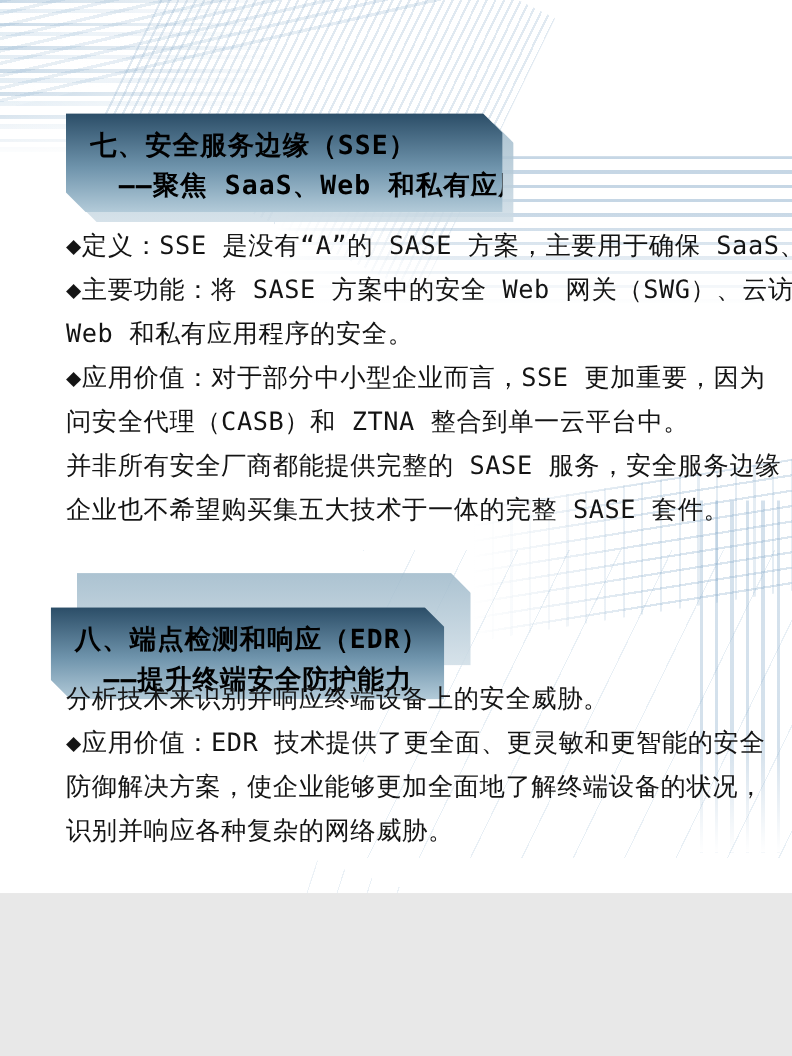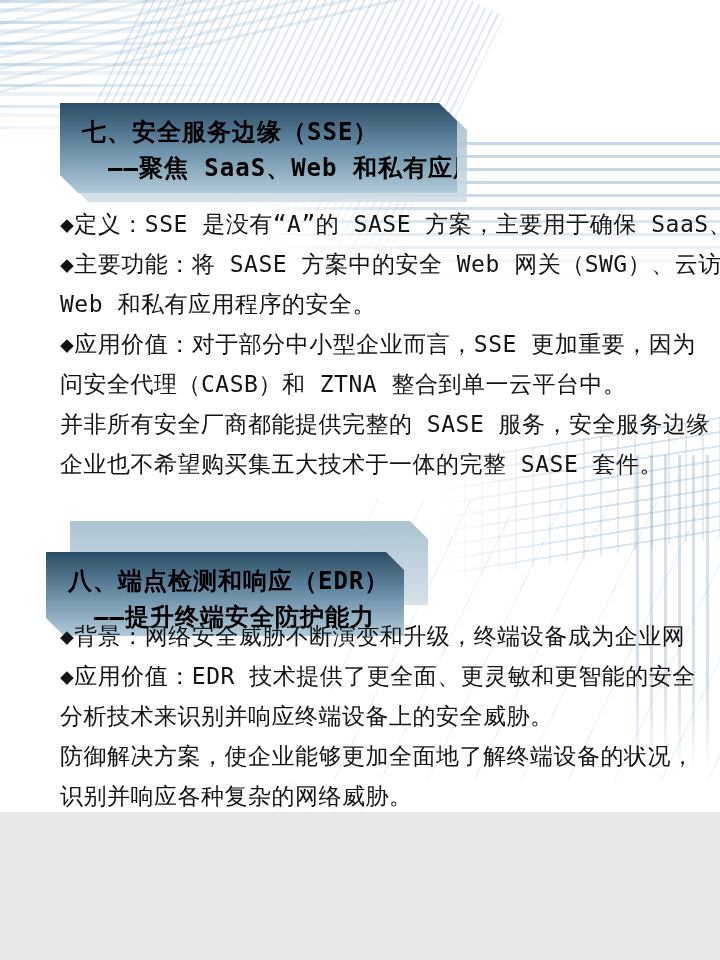--- a/index.html
+++ b/index.html
@@ -156,20 +156,19 @@
     <div class="line">企业也不希望购买集五大技术于一体的完整 SASE 套件。</div>
   </div>
 
   <div id="banner-shadow-2" class="banner-shadow"></div>
   <div id="banner-2" class="banner">
     <div class="t1">八、端点检测和响应（EDR）</div>
     <div class="t2">——提升终端安全防护能力</div>
   </div>
 
   <div id="body-2" class="body-block">
-    <div class="line">◆背景：网络安全威胁不断演变和升级，终端设备成为企业网</div>
+    <div class="line">分析技术来识别并响应终端设备上的安全威胁。</div>
     <div class="line">◆应用价值：EDR 技术提供了更全面、更灵敏和更智能的安全</div>
-    <div class="line">分析技术来识别并响应终端设备上的安全威胁。</div>
     <div class="line">防御解决方案，使企业能够更加全面地了解终端设备的状况，</div>
     <div class="line">识别并响应各种复杂的网络威胁。</div>
   </div>
 
 </div>
 
 </body></html>

